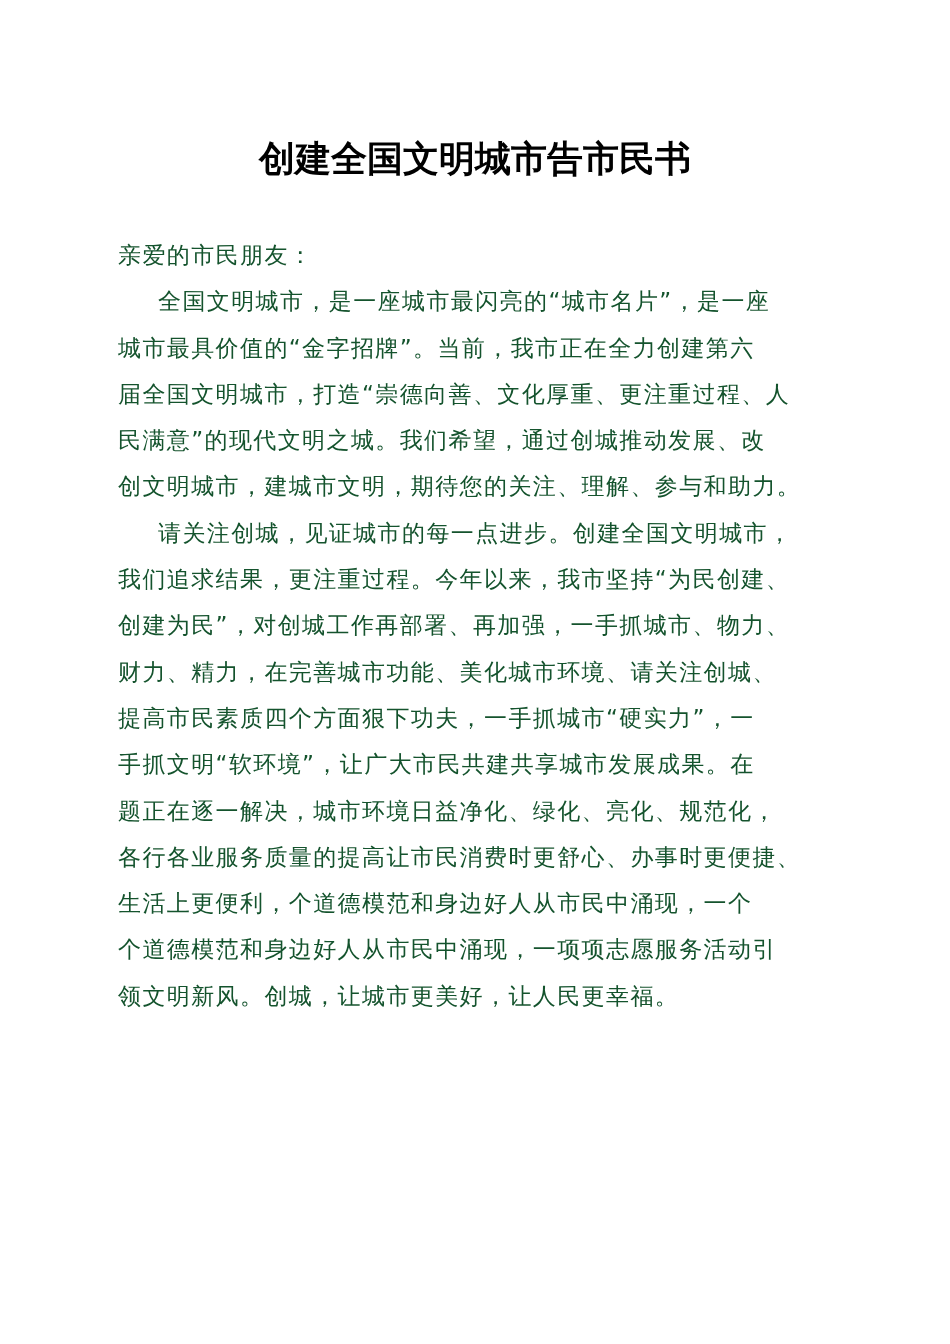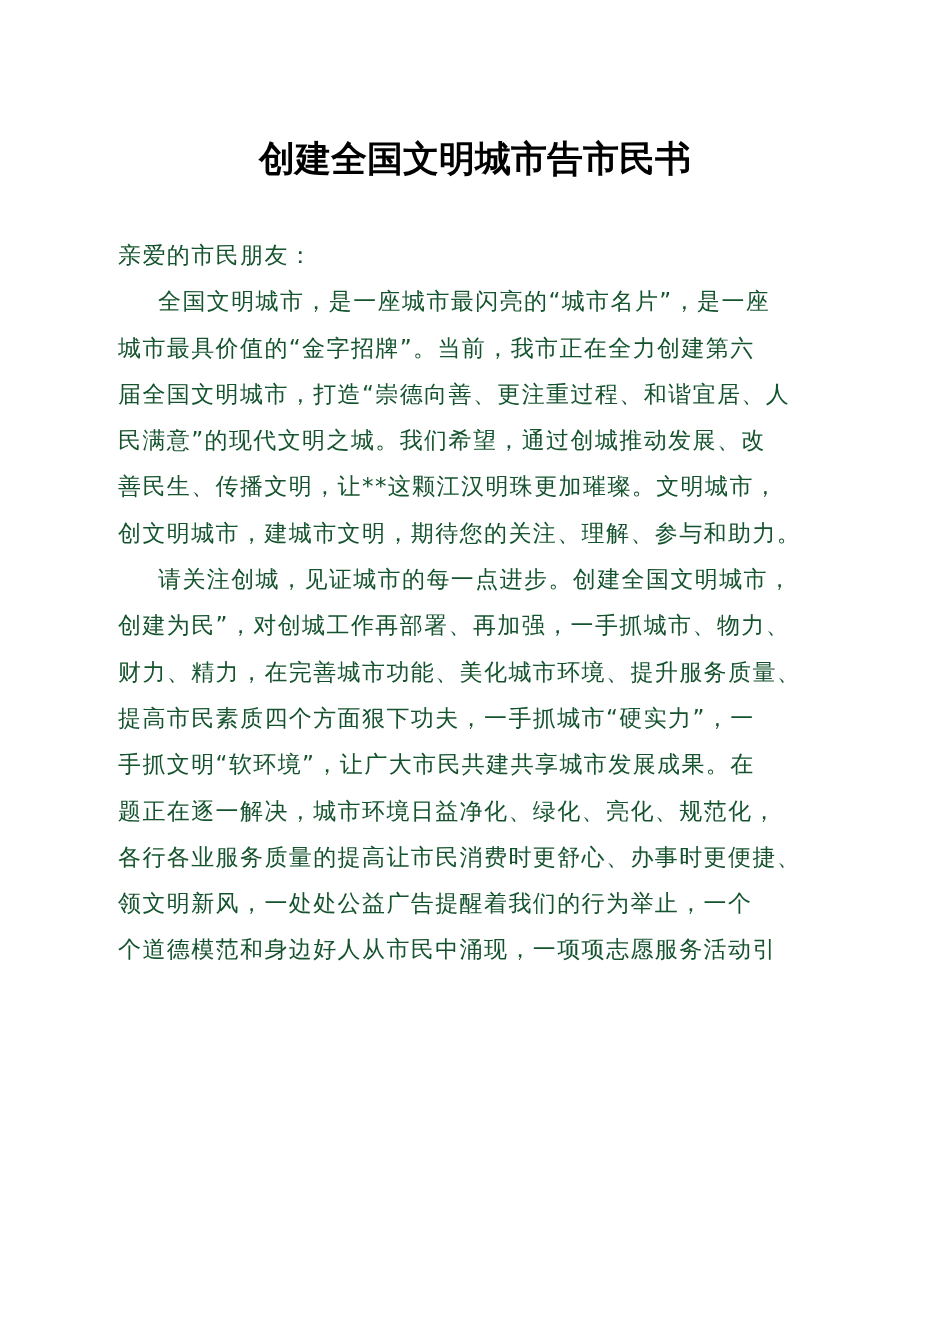--- a/index.html
+++ b/index.html
@@ -59,31 +59,32 @@
 
 <div class="page">
   <div class="title">创建全国文明城市告市民书</div>
 
   <div class="body-text">
     <div class="line">亲爱的市民朋友：</div>
 
     <div>
       <div class="line indent">全国文明城市，是一座城市最闪亮的“城市名片”，是一座</div>
       <div class="line">城市最具价值的“金字招牌”。当前，我市正在全力创建第六</div>
-      <div class="line">届全国文明城市，打造“崇德向善、更注重过程、和谐宜居、人</div>
+      <div class="line">届全国文明城市，打造“崇德向善、文化厚重、更注重过程、人</div>
       <div class="line">民满意”的现代文明之城。我们希望，通过创城推动发展、改</div>
-      <div class="line">善民生、传播文明，让**这颗江汉明珠更加璀璨。文明城市，</div>
       <div class="line">创文明城市，建城市文明，期待您的关注、理解、参与和助力。</div>
     </div>
 
     <div>
       <div class="line indent">请关注创城，见证城市的每一点进步。创建全国文明城市，</div>
+      <div class="line">我们追求结果，更注重过程。今年以来，我市坚持“为民创建、</div>
       <div class="line">创建为民”，对创城工作再部署、再加强，一手抓城市、物力、</div>
-      <div class="line">财力、精力，在完善城市功能、美化城市环境、提升服务质量、</div>
+      <div class="line">财力、精力，在完善城市功能、美化城市环境、请关注创城、</div>
       <div class="line">提高市民素质四个方面狠下功夫，一手抓城市“硬实力”，一</div>
       <div class="line">手抓文明“软环境”，让广大市民共建共享城市发展成果。在</div>
       <div class="line">题正在逐一解决，城市环境日益净化、绿化、亮化、规范化，</div>
       <div class="line">各行各业服务质量的提高让市民消费时更舒心、办事时更便捷、</div>
-      <div class="line">领文明新风，一处处公益广告提醒着我们的行为举止，一个</div>
+      <div class="line">生活上更便利，个道德模范和身边好人从市民中涌现，一个</div>
       <div class="line">个道德模范和身边好人从市民中涌现，一项项志愿服务活动引</div>
+      <div class="line">领文明新风。创城，让城市更美好，让人民更幸福。</div>
     </div>
   </div>
 </div>
 
 </body></html>

